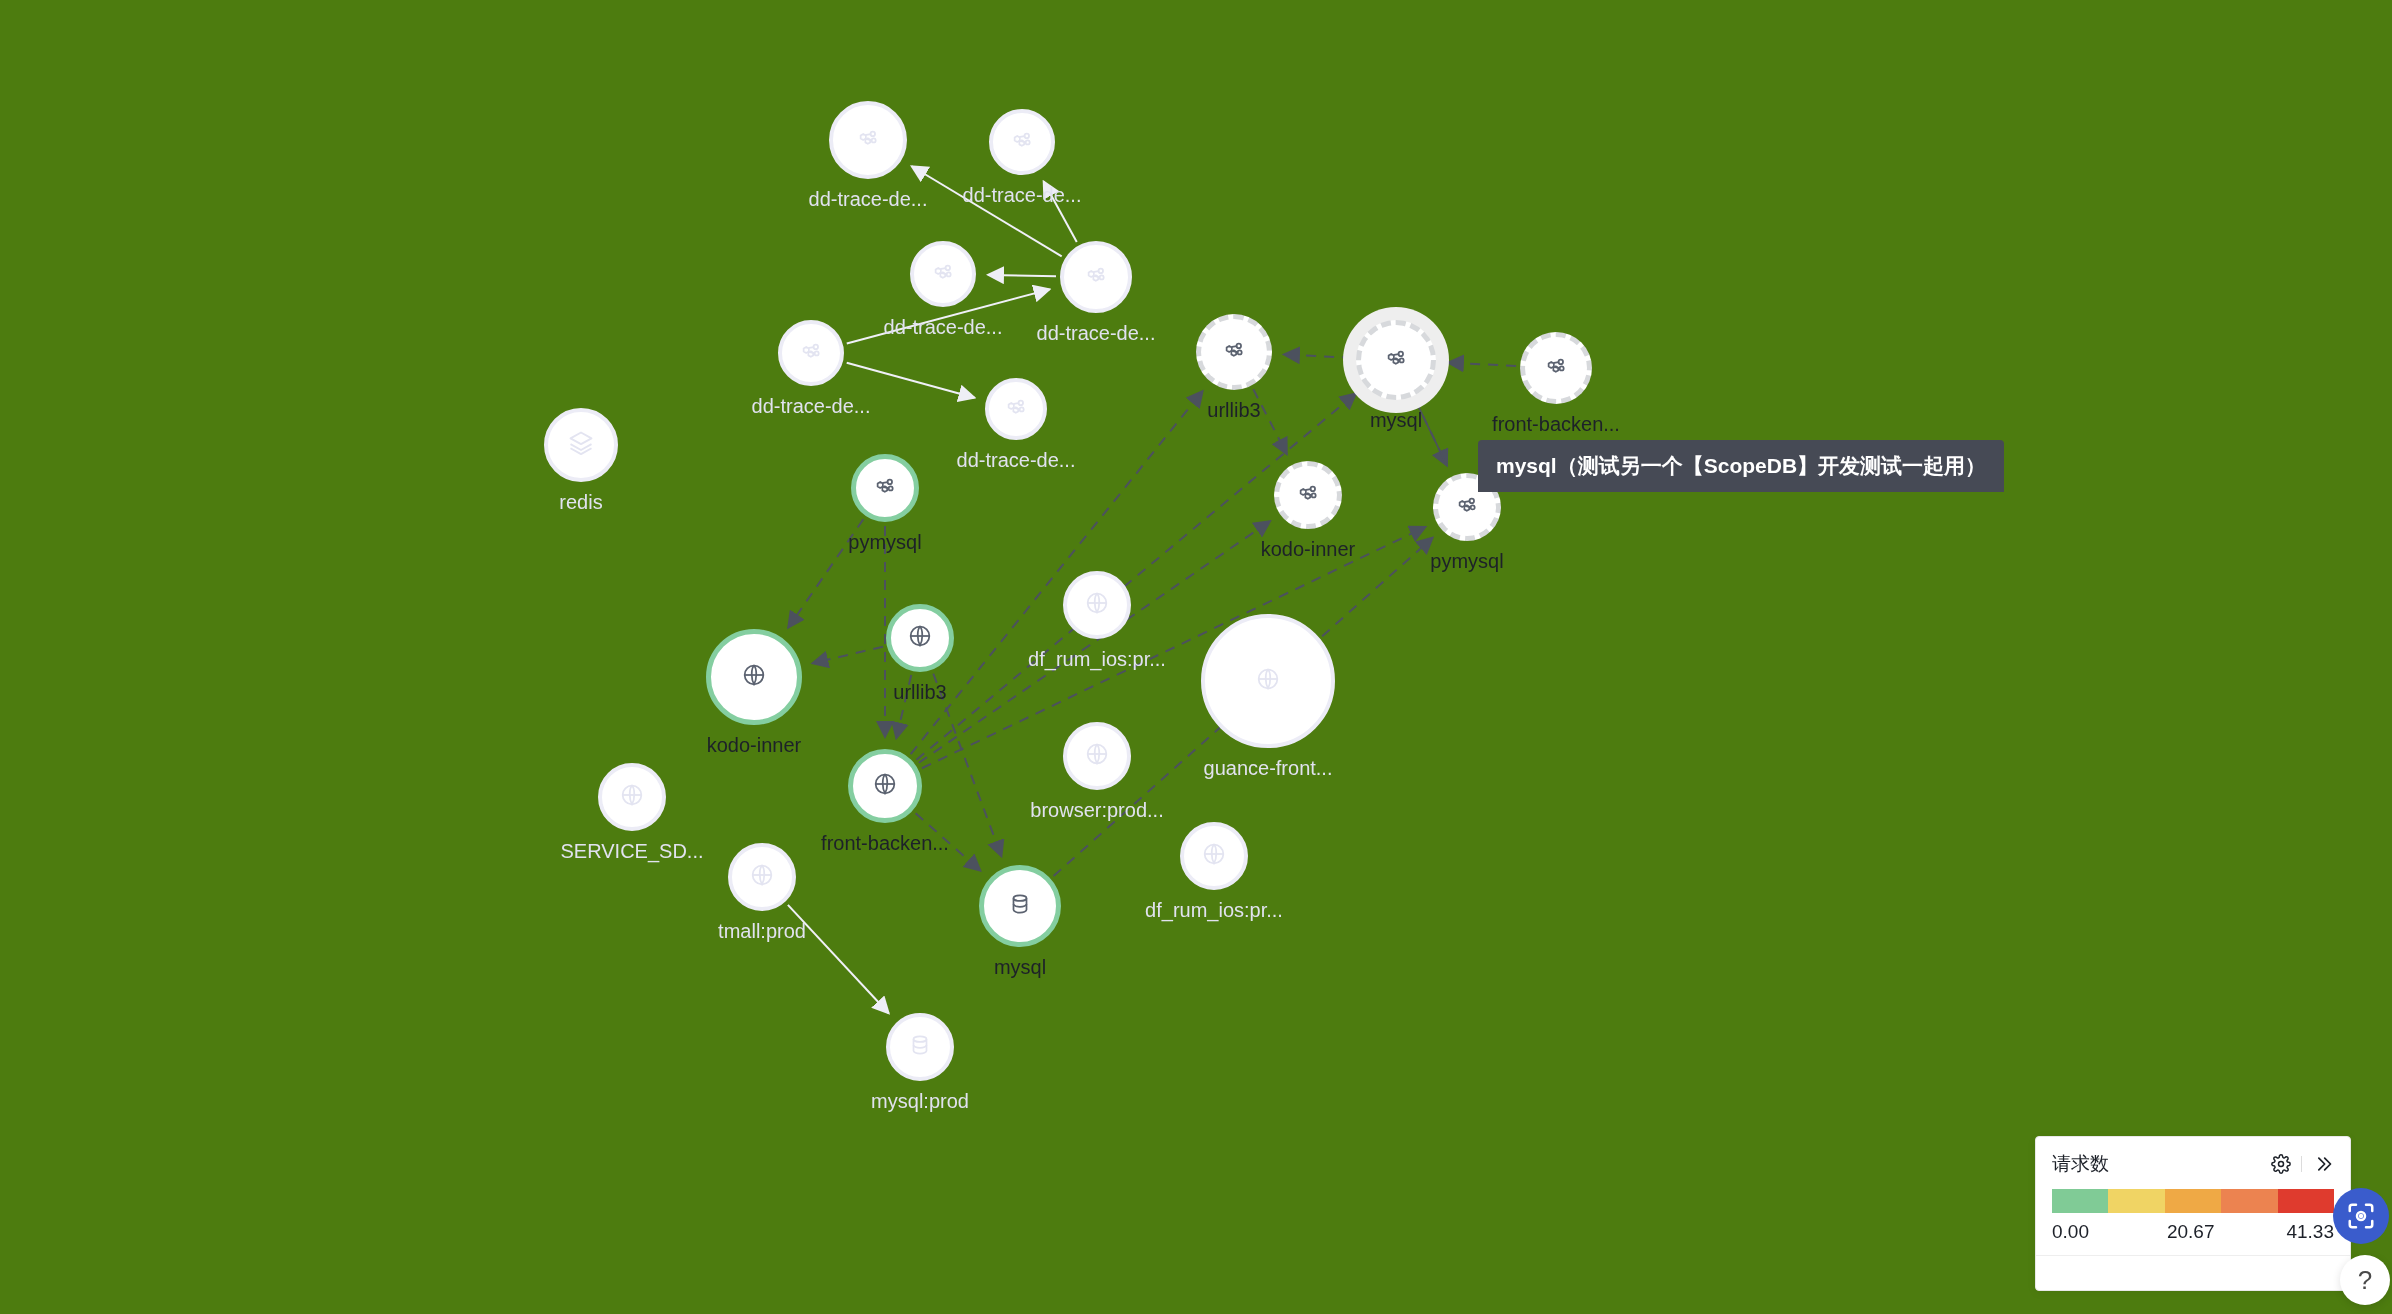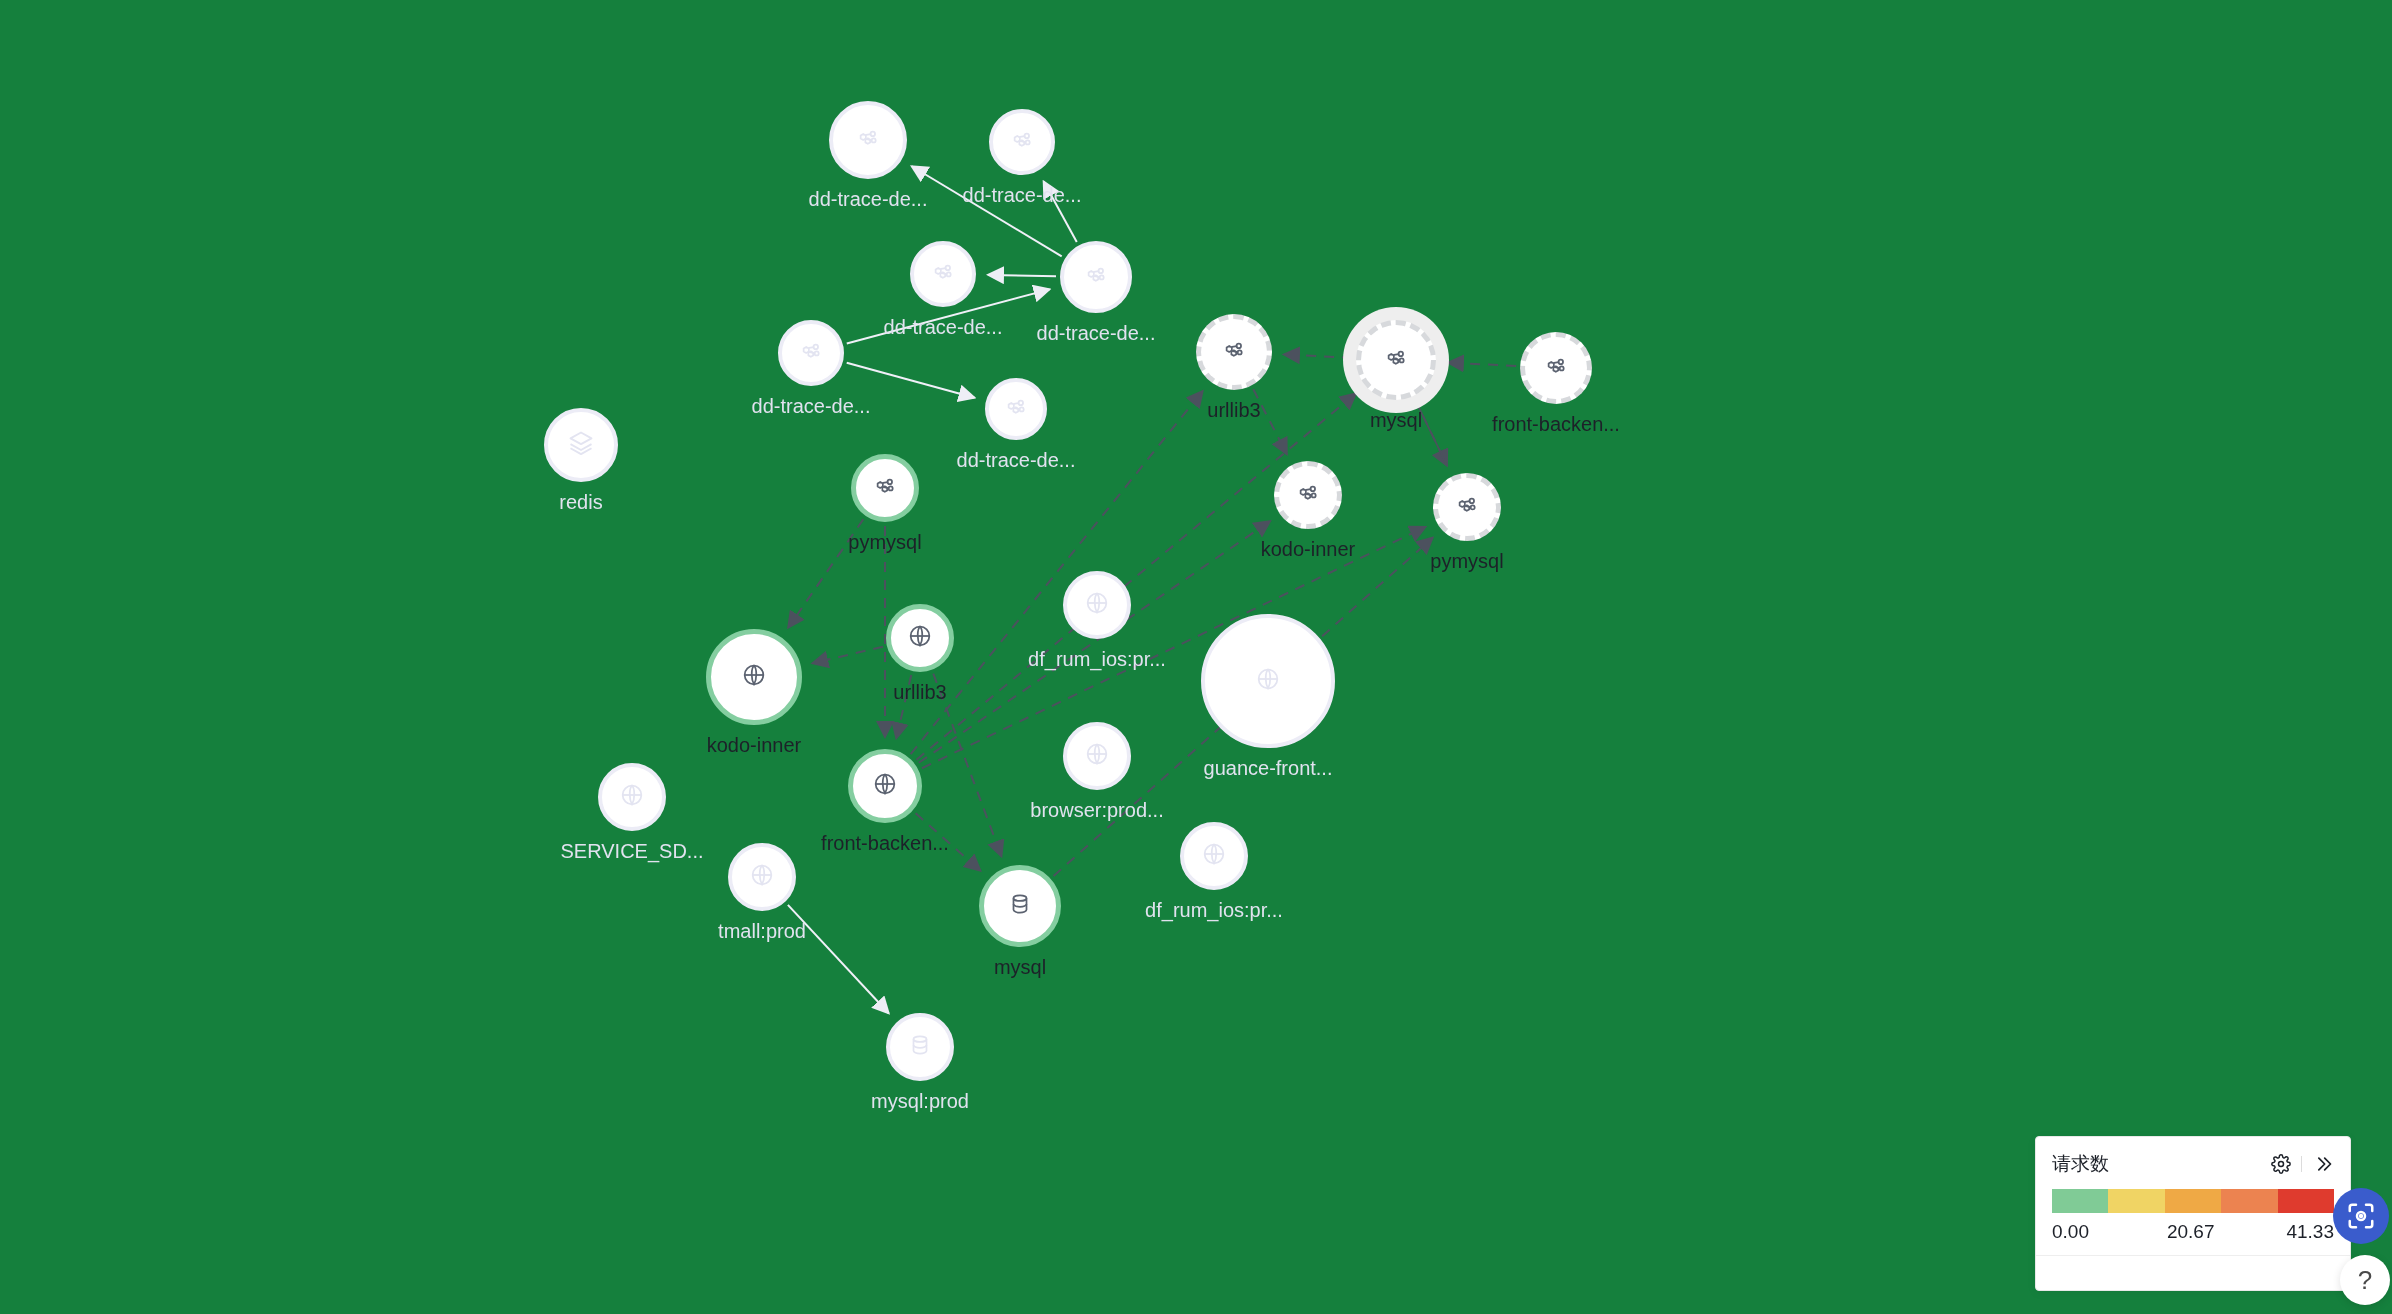--- a/index.html
+++ b/index.html
@@ -2,21 +2,21 @@
 <html><head>
 <meta charset="utf-8">
 <style>
   * { box-sizing: border-box; margin: 0; padding: 0; }
   html, body {
     width: 2392px; height: 1314px;
     background: #ffffff;
     font-family: "Liberation Sans", "DejaVu Sans", sans-serif;
     overflow: hidden;
   }
-  #stage { position: relative; width: 2392px; height: 1314px; background: #15803d; }
+  #stage { position: relative; width: 2392px; height: 1314px; background: #4d7c0f; }
 
   
   #edges { position: absolute; inset: 0; width: 2392px; height: 1314px; }
 
   
   .node {
     position: absolute;
     display: flex; align-items: center; justify-content: center;
     border-radius: 50%;
     background: #ffffff;
@@ -361,20 +361,21 @@
         <span class="ico"><svg width="26" height="26" viewBox="0 0 24 24" fill="none" stroke-width="1.6" stroke="#e6e7f2">
             <ellipse cx="12" cy="6.6" rx="6" ry="2.6"></ellipse>
             <path d="M6 6.6v10.8c0 1.4 2.7 2.6 6 2.6s6-1.2 6-2.6V6.6"></path>
             <path d="M6 12c0 1.4 2.7 2.6 6 2.6s6-1.2 6-2.6"></path>
           </svg></span>
       </div>
       <div class="label faint" style="left: 920px; top: 1089px;">mysql:prod</div>
     </div>
 
   <div id="tooltip">
+    <div class="tip-box tip-row1">mysql（测试另一个【ScopeDB】开发测试一起用）</div>
   </div>
 
   <div id="legend">
     <div id="legend-body">
       <div class="legend-head">
         <div class="legend-title">请求数</div>
         <div class="legend-actions">
           <div class="icon-btn">
             <svg width="20" height="20" viewBox="0 0 24 24" fill="none" stroke="#1d2129" stroke-width="1.8">
               <circle cx="12" cy="12" r="3"></circle>

